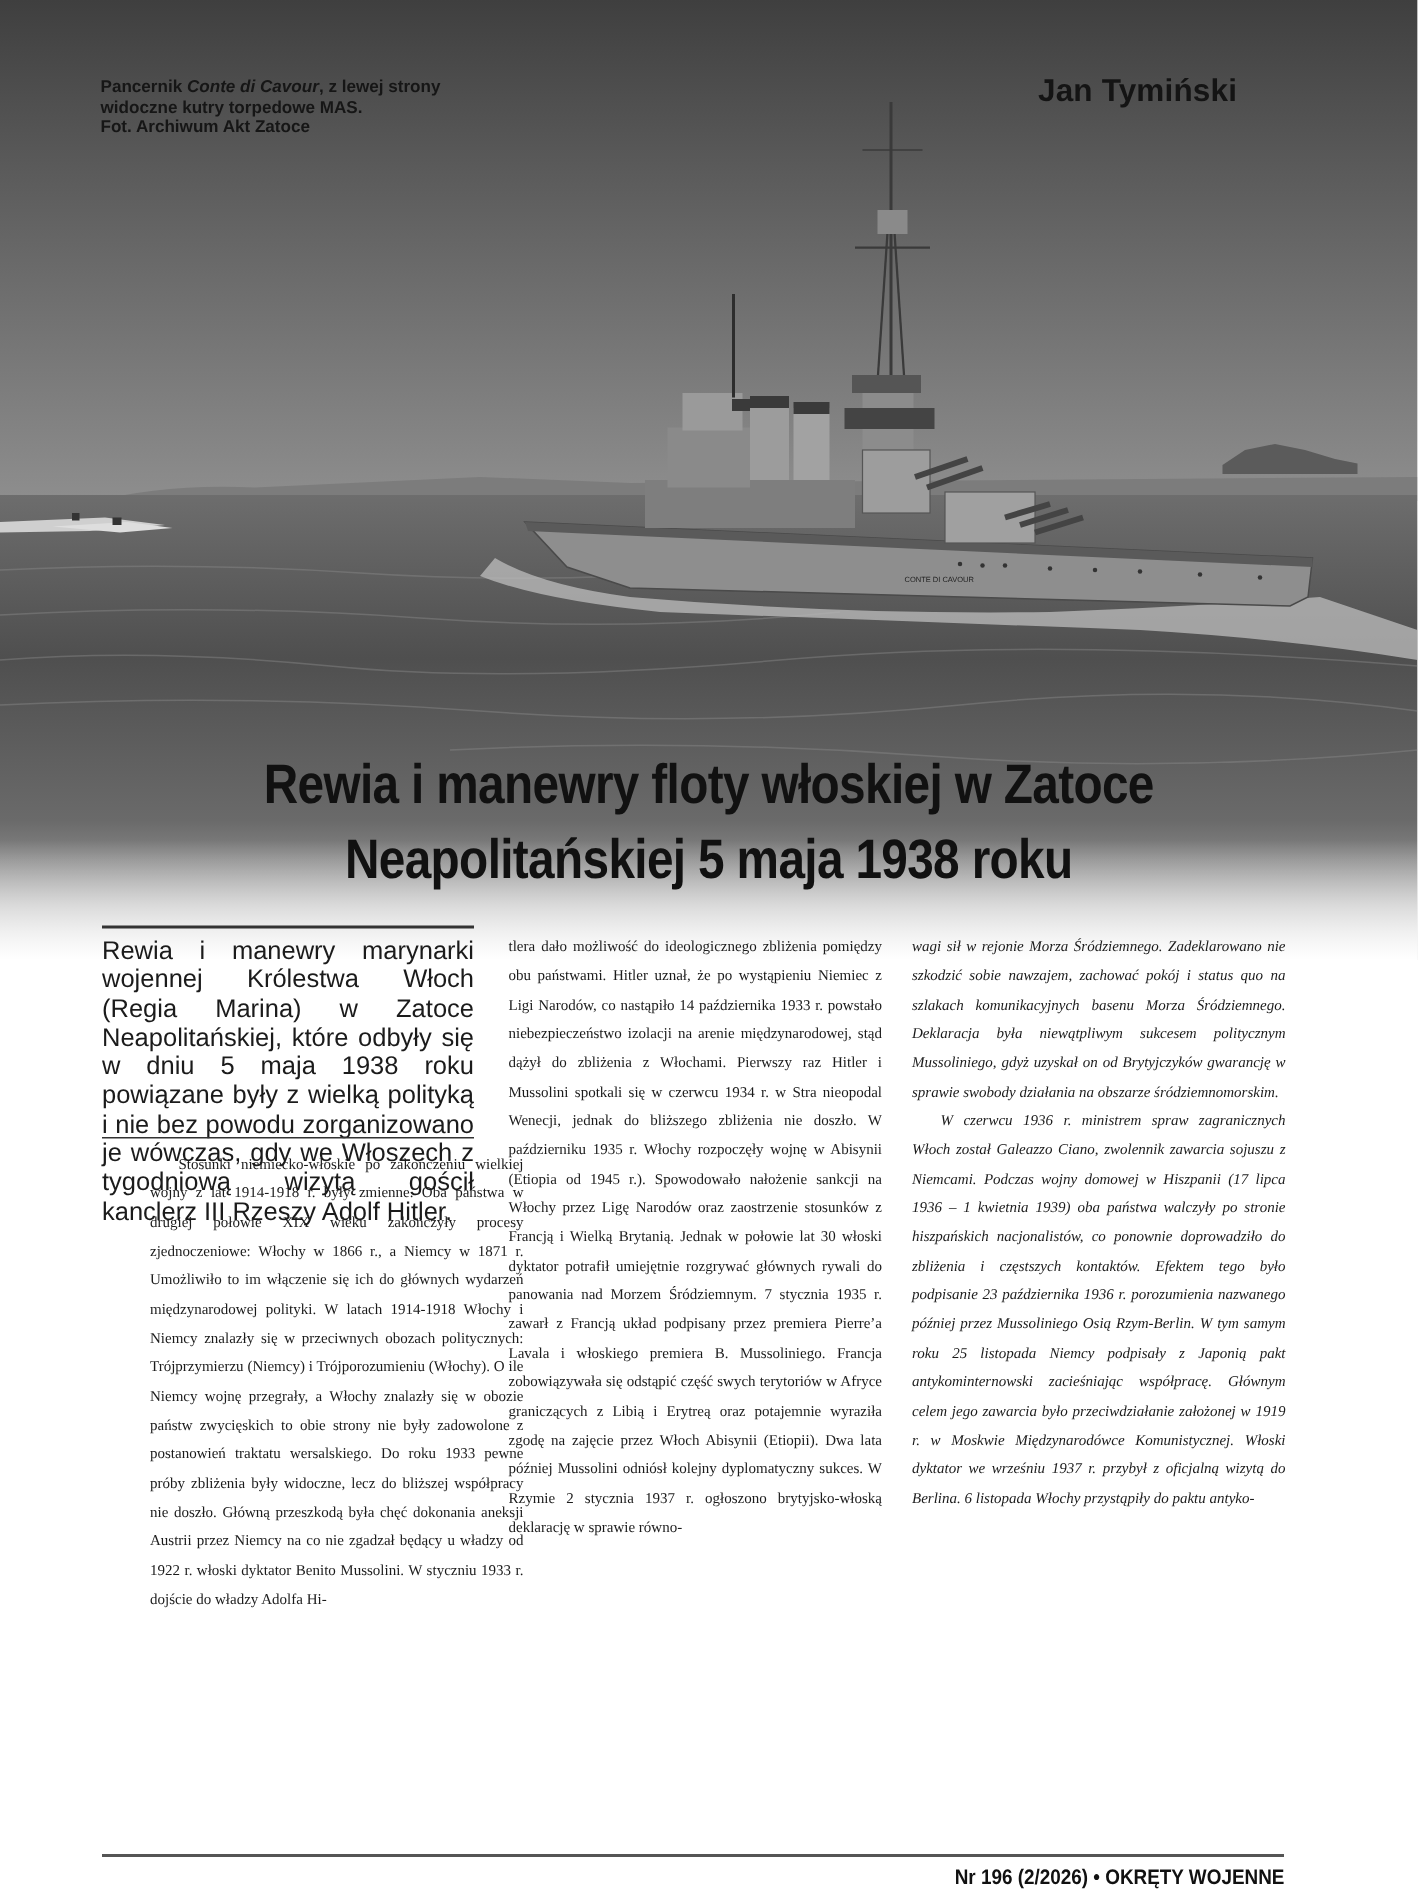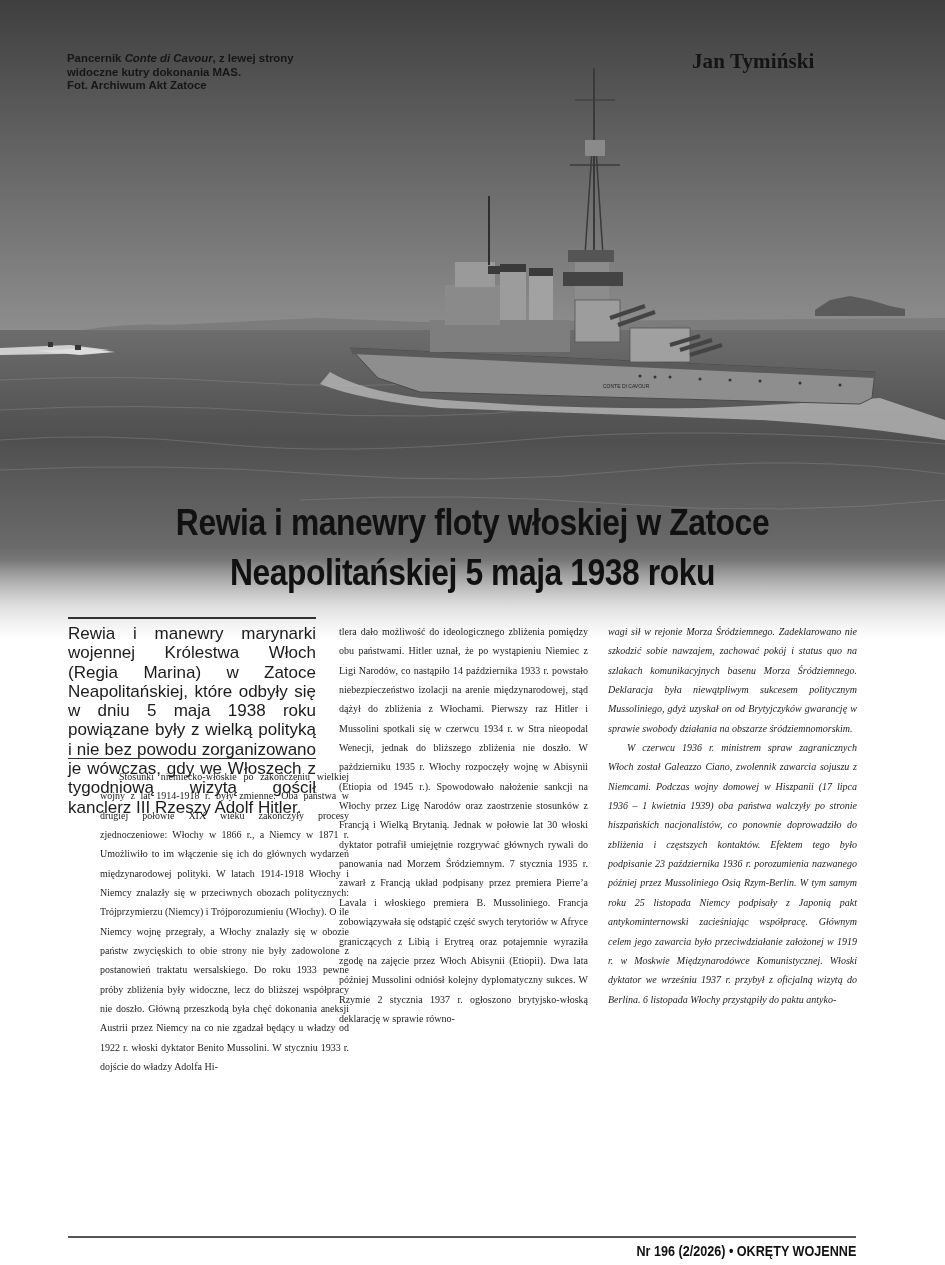--- a/index.html
+++ b/index.html
@@ -19,21 +19,21 @@
   }
 
   .caption {
     position: absolute; left: 67px; top: 52px; width: 270px;
     font-family: "Liberation Sans", sans-serif; font-weight: bold; font-size: 11.4px;
     line-height: 13.6px; color: #161616;
   }
   .caption i { font-style: italic; }
   .author {
     position: absolute; left: 692px; top: 49px;
-    font-family: Liberation Serif, serif; font-weight: bold; font-size: 21px;
+    font-family: Liberation Sans, sans-serif; font-weight: bold; font-size: 21px;
     color: #141414; letter-spacing: 0.1px;
   }
   .headline {
     position: absolute; left: 0; top: 498px; width: 945px; text-align: center;
     font-family: "Liberation Sans", sans-serif; font-weight: bold; font-size: 37px;
     line-height: 50px; color: #111; transform: scaleX(0.86); transform-origin: center;
     letter-spacing: -0.5px;
   }
 
   
@@ -152,21 +152,21 @@
         <circle cx="800" cy="383" r="1.5"></circle>
           <circle cx="840" cy="385" r="1.5"></circle>
       </g>
       <text x="603" y="388" font-family="Liberation Sans, sans-serif" font-size="5" fill="#222">CONTE DI CAVOUR</text>
     </g>
   </svg>
   <div class="photo-fade"></div>
 
   <div class="caption">
     <span>Pancernik </span><i>Conte di Cavour</i><span>, z lewej strony</span><br>
-    <span>widoczne kutry dokonania MAS.</span><br>
+    <span>widoczne kutry torpedowe MAS.</span><br>
     <span>Fot. Archiwum Akt Zatoce</span>
   </div>
 
   <div class="author">Jan Tymiński</div>
 
   <div class="headline">
     <div>Rewia i manewry floty włoskiej w Zatoce</div>
     <div>Neapolitańskiej 5 maja 1938 roku</div>
   </div>
 </div>

